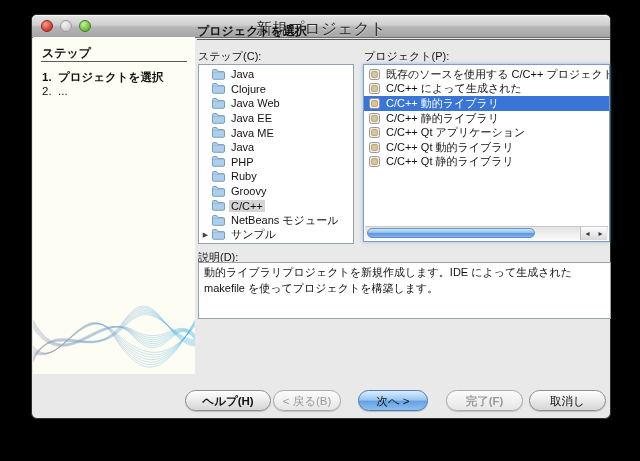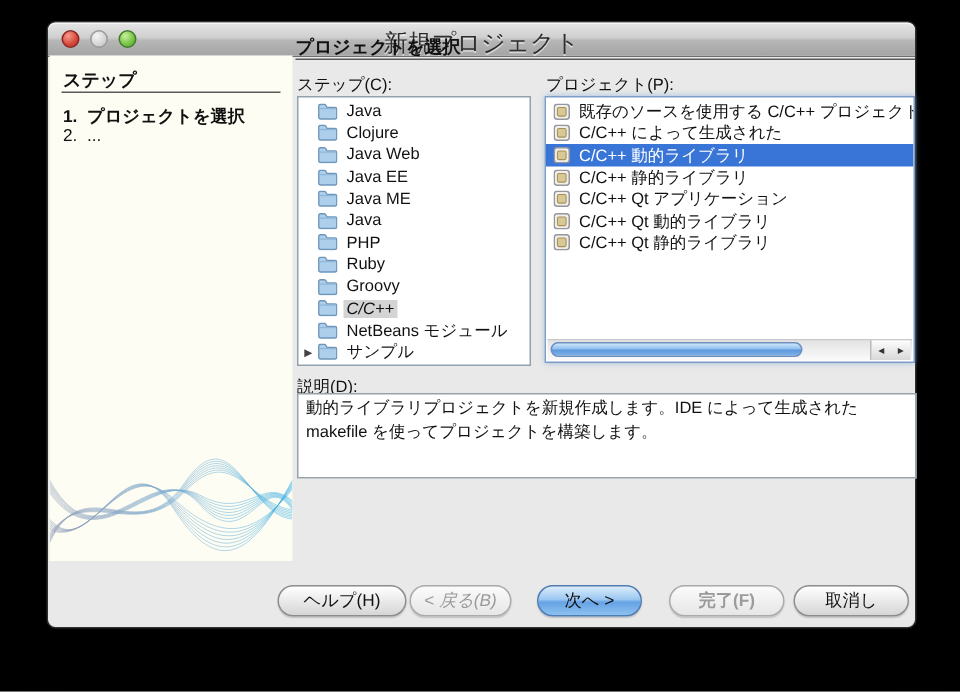--- a/index.html
+++ b/index.html
@@ -57,21 +57,21 @@
   }
   .cat-list{left:166px;top:49px;width:156px;height:180px;border:1px solid #93a2ae;padding-top:2px;}
   .proj-list{
     left:331px;top:49px;width:247px;height:178px;border:1px solid #7d9cc8;padding-top:2px;
     box-shadow:0 0 4px rgba(100,150,210,.55);
   }
   .lrow{height:14.6px;display:flex;align-items:center;white-space:nowrap;overflow:hidden;}
   .lrow .tri{width:13px;text-align:center;font-size:7px;color:#444;flex:0 0 13px;}
   .lrow svg{flex:0 0 auto;margin-right:4px;}
   .lrow .lbl{padding:0 2px;}
-  .lbl.selgray{background:#d4d4d4;font-style:italic;}
+  .lbl.selgray{background:#d4d4d4;}
   .lrow.selblue{background:#3875d7;color:#fff;}
   .proj-list .lrow{padding-left:5px;}
 
   
   .hscroll{
     position:absolute;left:1px;right:1px;bottom:1px;height:13px;
     background:linear-gradient(#e3e3e3,#fafafa);border-top:1px solid #c9c9c9;
   }
   .hthumb{
     position:absolute;left:2px;top:1px;height:10px;width:168px;border-radius:6px;
@@ -98,22 +98,22 @@
     font-size:11.5px;color:#111;text-align:center;line-height:20px;
     background:linear-gradient(#ffffff,#ececec 45%,#d6d6d6);
     border:1px solid #8d8d8d;box-sizing:border-box;
     box-shadow:0 1px 1px rgba(0,0,0,.18);
   }
   .btn.disabled{color:#9b9b9b;background:linear-gradient(#fbfbfb,#e6e6e6);border-color:#ababab;}
   .btn.default{
     background:linear-gradient(#dcecfb,#9cc8f2 45%,#66a3e5 55%,#8cc0ef);
     border-color:#4f7cb2;
   }
-  .btn-help{left:153px;width:86px;}
-  .btn-back{left:241px;width:68px;font-style:italic;}
+  .btn-help{left:153px;width:86px;font-weight:bold;}
+  .btn-back{left:241px;width:68px;}
   .btn-next{left:326px;width:70px;}
   .btn-finish{left:414px;width:77px;font-weight:bold;}
   .btn-cancel{left:497px;width:77px;}
 </style>
 </head>
 <body>
 
 <div class="dialog">
 
   <div class="titlebar">

